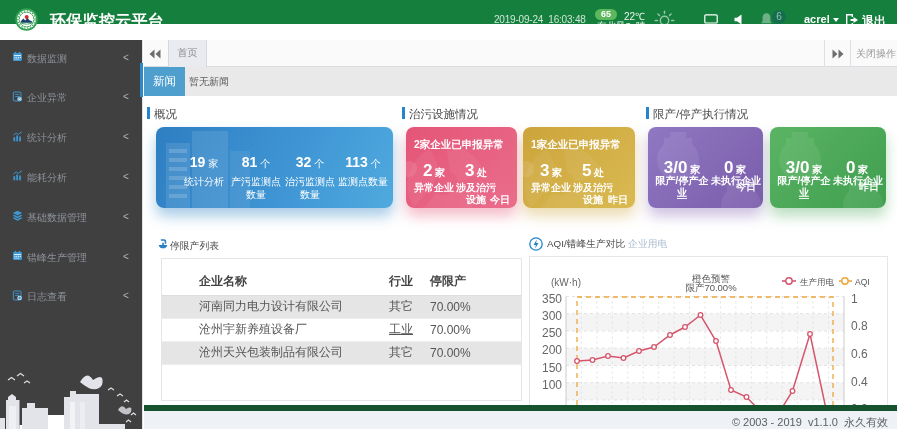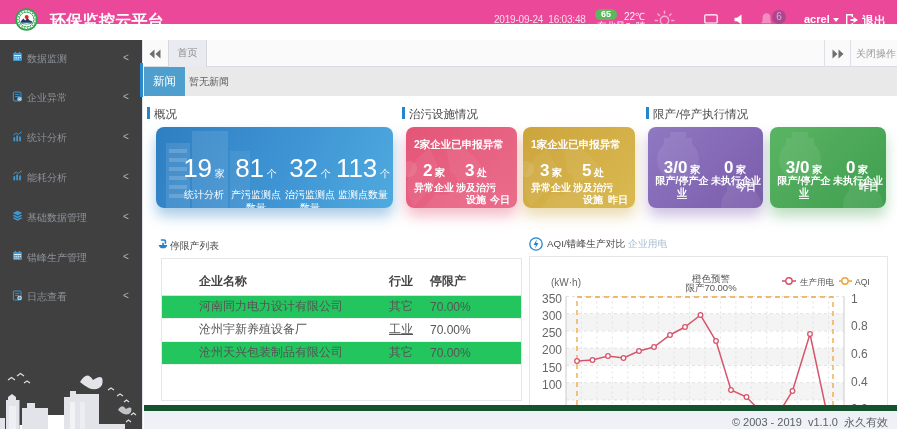--- a/index.html
+++ b/index.html
@@ -1,21 +1,21 @@
 <!DOCTYPE html>
 <html><head>
 <meta charset="utf-8">
 <style>
 * { margin:0; padding:0; box-sizing:border-box; }
 html,body { width:897px; height:429px; overflow:hidden; font-family:"Liberation Sans",sans-serif; background:#fff; }
 #stage { position:relative; width:897px; height:429px; overflow:hidden; }
 .abs { position:absolute; }
 
 
-#header { position:absolute; left:0; top:0; width:897px; height:24px; background:#ec4899; }
+#header { position:absolute; left:0; top:0; width:897px; height:24px; background:#15803d; }
 #title { position:absolute; left:50px; top:11px; color:#fff; font-size:16px; font-weight:bold; letter-spacing:0.3px; }
 #htime { position:absolute; left:494px; top:14px; color:rgba(255,255,255,0.8); font-size:10px; letter-spacing:-0.2px; }
 #aqibadge { position:absolute; left:595px; top:9px; width:22px; height:11px; background:#5db75d; border-radius:6px; color:#fff; font-size:9px; font-weight:bold; text-align:center; line-height:11px; }
 #temp { position:absolute; left:624px; top:9px; color:rgba(255,255,255,0.92); font-size:10px; }
 #wind { position:absolute; left:597px; top:20px; color:rgba(255,255,255,0.92); font-size:9.5px; }
 #acrel { position:absolute; left:804px; top:13px; color:#fff; font-size:11px; font-weight:bold; }
 #acrel .caret { display:inline-block; width:0; height:0; border-left:3.5px solid transparent; border-right:3.5px solid transparent; border-top:4.5px solid #fff; margin-left:3px; vertical-align:middle; }
 #logout { position:absolute; left:862px; top:13px; color:#fff; font-size:12px; font-weight:bold; }
 
 
@@ -42,41 +42,41 @@
 .sect .bar { display:inline-block; width:3px; height:12px; background:#2485ca; margin-right:4px; vertical-align:-1px; }
 
 
 .card { position:absolute; top:127px; height:81px; border-radius:8px; overflow:hidden; color:#fff; }
 #card-blue { left:156px; width:237px; background:linear-gradient(115deg,#2e7ec2 0%,#3f95d4 55%,#4faade 100%); box-shadow:0 8px 14px rgba(60,140,200,0.45); }
 #card-pink { left:406px; width:111px; background:linear-gradient(135deg,#e45577 0%,#ea6d8c 100%); box-shadow:0 8px 14px rgba(228,85,119,0.4); }
 #card-yellow { left:523px; width:112px; background:linear-gradient(135deg,#cda43c 0%,#d9ba51 100%); box-shadow:0 8px 14px rgba(205,164,60,0.4); }
 #card-purple { left:648px; width:115px; background:linear-gradient(135deg,#9078c2 0%,#7a5cab 100%); box-shadow:0 8px 14px rgba(130,100,180,0.4); }
 #card-green { left:770px; width:116px; background:linear-gradient(135deg,#5ab463 0%,#3f9e4f 100%); box-shadow:0 8px 14px rgba(80,170,95,0.4); }
 .stat { position:absolute; text-align:center; }
-.stat .num { font-size:26px; font-weight:normal; }
+.stat .num { font-size:14px; font-weight:bold; }
 .stat .unit { font-size:10px; }
 .stat .lbl { font-size:10px; line-height:13px; margin-top:4px; white-space:nowrap; }
 .chead { position:absolute; left:8px; top:11px; font-size:10.5px; font-weight:bold; white-space:nowrap; }
 .cday { position:absolute; right:7px; top:26px; font-size:10px; font-weight:bold;margin-top:40px; }
 .cnums { position:absolute; left:0; top:34px; width:100%; font-weight:bold; white-space:nowrap; }
 .cnums .n { font-size:17px; }
 .cnums .u { font-size:10px; }
 .cg { position:absolute; display:inline-block; }
 .ul { border-bottom:1px solid rgba(255,255,255,0.9); }
 .clbl { position:absolute; left:0; top:55px; width:100%; font-size:10px; line-height:11.5px; font-weight:bold; white-space:nowrap; }
 
 
 .ptitle { position:absolute; font-size:9.8px; color:#4a4a4a; }
 #tablepanel { position:absolute; left:161px; top:258px; width:361px; height:143px; background:#fff; border:1px solid #e4e7ea; }
 #chartpanel { position:absolute; left:529px; top:256px; width:359px; height:160px; background:#fff; border:1px solid #e4e7ea; }
 
 table.t { border-collapse:collapse; width:100%; font-size:12px; color:#555; table-layout:fixed; }
 table.t th { font-weight:bold; color:#444; text-align:left; height:36px; padding-top:10px; border-bottom:1px solid #ddd; }
 table.t td { height:23px; border-bottom:1px solid #eee; }
-table.t tr.odd td { background:#22c55e;margin-top:24px; }
+table.t tr.odd td { background:#e5e5e5;margin-top:24px; }
 
 
 #footer { position:absolute; left:144px; top:405px; width:753px; height:24px; background:#eef1f6; border-top:6px solid #14532d; color:#5a6064; font-size:11px; text-align:right; line-height:23px; padding-right:9px; }
 </style>
 </head>
 <body>
 <div id="stage">
 
   <div id="header">
     <svg class="abs" style="left:15px;top:8px" width="23" height="23" viewBox="0 0 23 23">

